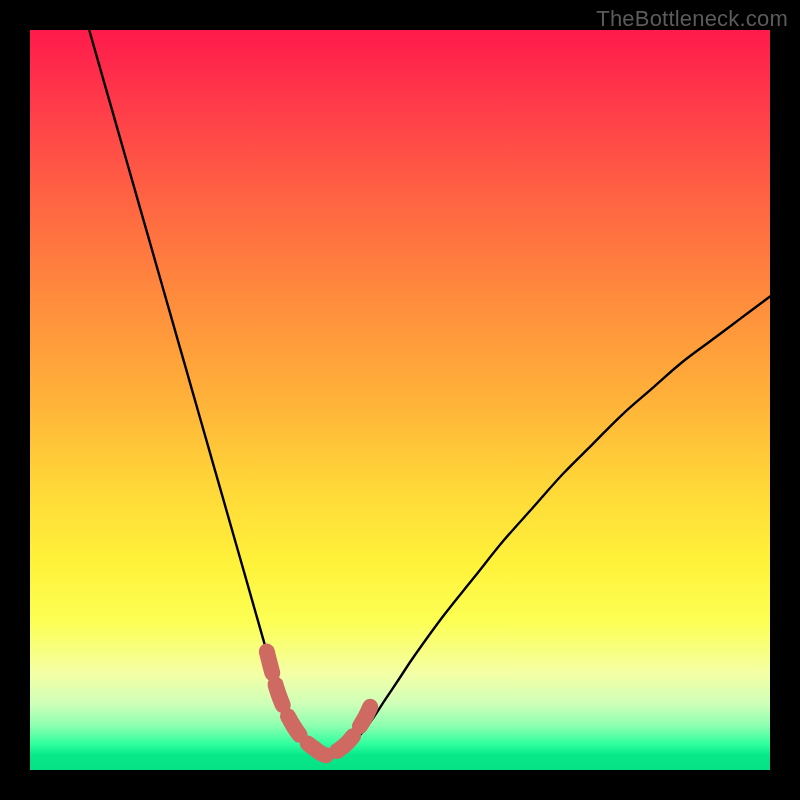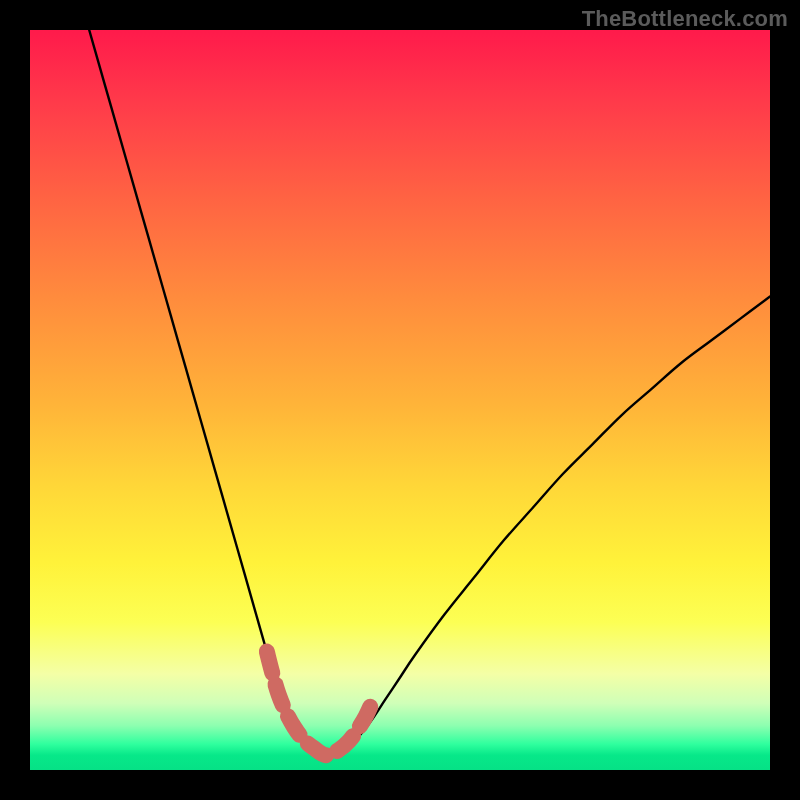--- a/index.html
+++ b/index.html
@@ -42,21 +42,21 @@
       #07e889 98%,
       #06e186 100%
     );
   }
   .watermark {
     position: absolute;
     top: 6px;
     right: 12px;
     color: #5b5b5b;
     font-size: 22px;
-    font-weight: 700;
+    font-weight: 400;
     letter-spacing: 0.2px;
     user-select: none;
   }
   svg {
     position: absolute;
     left: 0;
     top: 0;
   }
 </style>
 </head>

